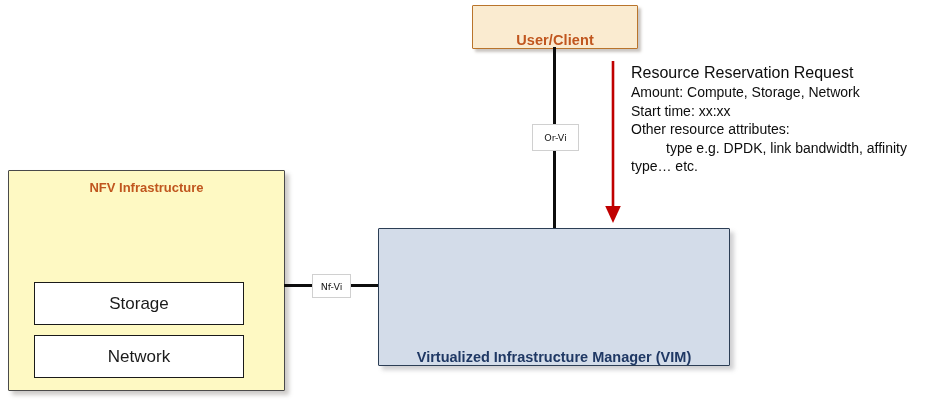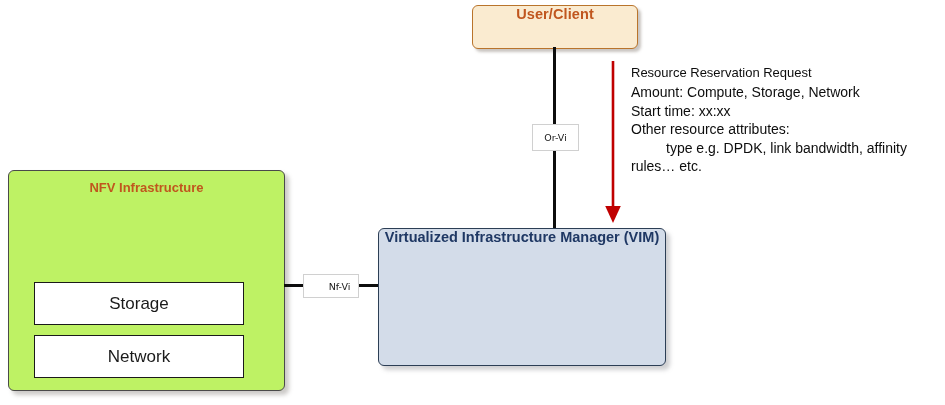--- a/index.html
+++ b/index.html
@@ -16,23 +16,23 @@
     width: 945px;
     height: 405px;
     background: #ffffff;
     overflow: hidden;
   }
 
   
   .node {
     position: absolute;
     box-sizing: border-box;
-    border-radius: 6px;
+    border-radius: 1px;
     display: flex;
-    align-items: flex-start;
+    align-items: flex-end;
     justify-content: center;
   }
 
   
   #user-client {
     left: 472px;
     top: 5px;
     width: 166px;
     height: 44px;
     background: #FAEBD0;
@@ -45,21 +45,21 @@
     color: #C0561E;
     letter-spacing: 0.1px;
   }
 
   
   #nfv-infra {
     left: 8px;
     top: 170px;
     width: 277px;
     height: 221px;
-    background: #bef264;
+    background: #fef9c3;
     border: 1.6px solid #4A4A4A;
     box-shadow: 4px 4px 4px rgba(120,115,110,0.38);
     display: block;
     padding: 0;
   }
   #nfv-infra .infra-title {
     position: absolute;
     top: 9px;
     left: 0;
     width: 100%;
@@ -82,21 +82,21 @@
     color: #1A1A1A;
   }
   #infra-item-0 { top: 58px; }
   #infra-item-1 { top: 111px; }
   #infra-item-2 { top: 164px; }
 
   
   #vim {
     left: 378px;
     top: 228px;
-    width: 288px;
+    width: 352px;
     height: 138px;
     background: #D3DCE9;
     border: 1.6px solid #2C3E55;
     box-shadow: 4px 4px 4px rgba(120,120,125,0.35);
   }
   #vim .node-title {
     font-size: 14.5px;
     font-weight: bold;
     color: #1F3864;
   }
@@ -134,46 +134,45 @@
     font-family: "DejaVu Sans", sans-serif;
     white-space: nowrap;
   }
   #conn-orvi-label {
     left: 532px;
     top: 124px;
     width: 45px;
     height: 25px;
   }
   #conn-nfvi-label {
-    left: 303px;
+    left: 312px;
     top: 274px;
     width: 37px;
     height: 22px;
-    padding-left: 17px;
   }
 
   
   #request-arrow {
     position: absolute;
     left: 598px;
     top: 60px;
     width: 30px;
     height: 165px;
   }
 
   
   #request-annotation {
     position: absolute;
     left: 631px;
     top: 62px;
     width: 306px;
     color: #1A1A1A;
   }
   #request-annotation .ann-title {
-    font-size: 13px;
+    font-size: 16px;
     line-height: 21px;
     color: #0D0D0D;
     white-space: nowrap;
   }
   #request-annotation .ann-line {
     font-size: 14px;
     line-height: 18.5px;
     color: #0D0D0D;
     white-space: nowrap;
   }
@@ -202,21 +201,21 @@
       <polygon points="15,163 7.2,146 22.8,146" fill="#C00000"></polygon>
     </svg>
   </div>
 
   <div id="request-annotation">
     <div class="ann-title">Resource Reservation Request</div>
     <div class="ann-line">Amount: Compute, Storage, Network</div>
     <div class="ann-line">Start time: xx:xx</div>
     <div class="ann-line">Other resource attributes:</div>
     <div class="ann-line indented"> type e.g. DPDK, link bandwidth, affinity</div>
-    <div class="ann-line">rules… etc.</div>
+    <div class="ann-line">type… etc.</div>
   </div>
 
   <div class="node" id="nfv-infra">
     <div class="infra-title">NFV Infrastructure</div>
     <div class="infra-item" id="infra-item-1">
       <span>Storage</span>
     </div>
     <div class="infra-item" id="infra-item-2">
       <span>Network</span>
     </div>

